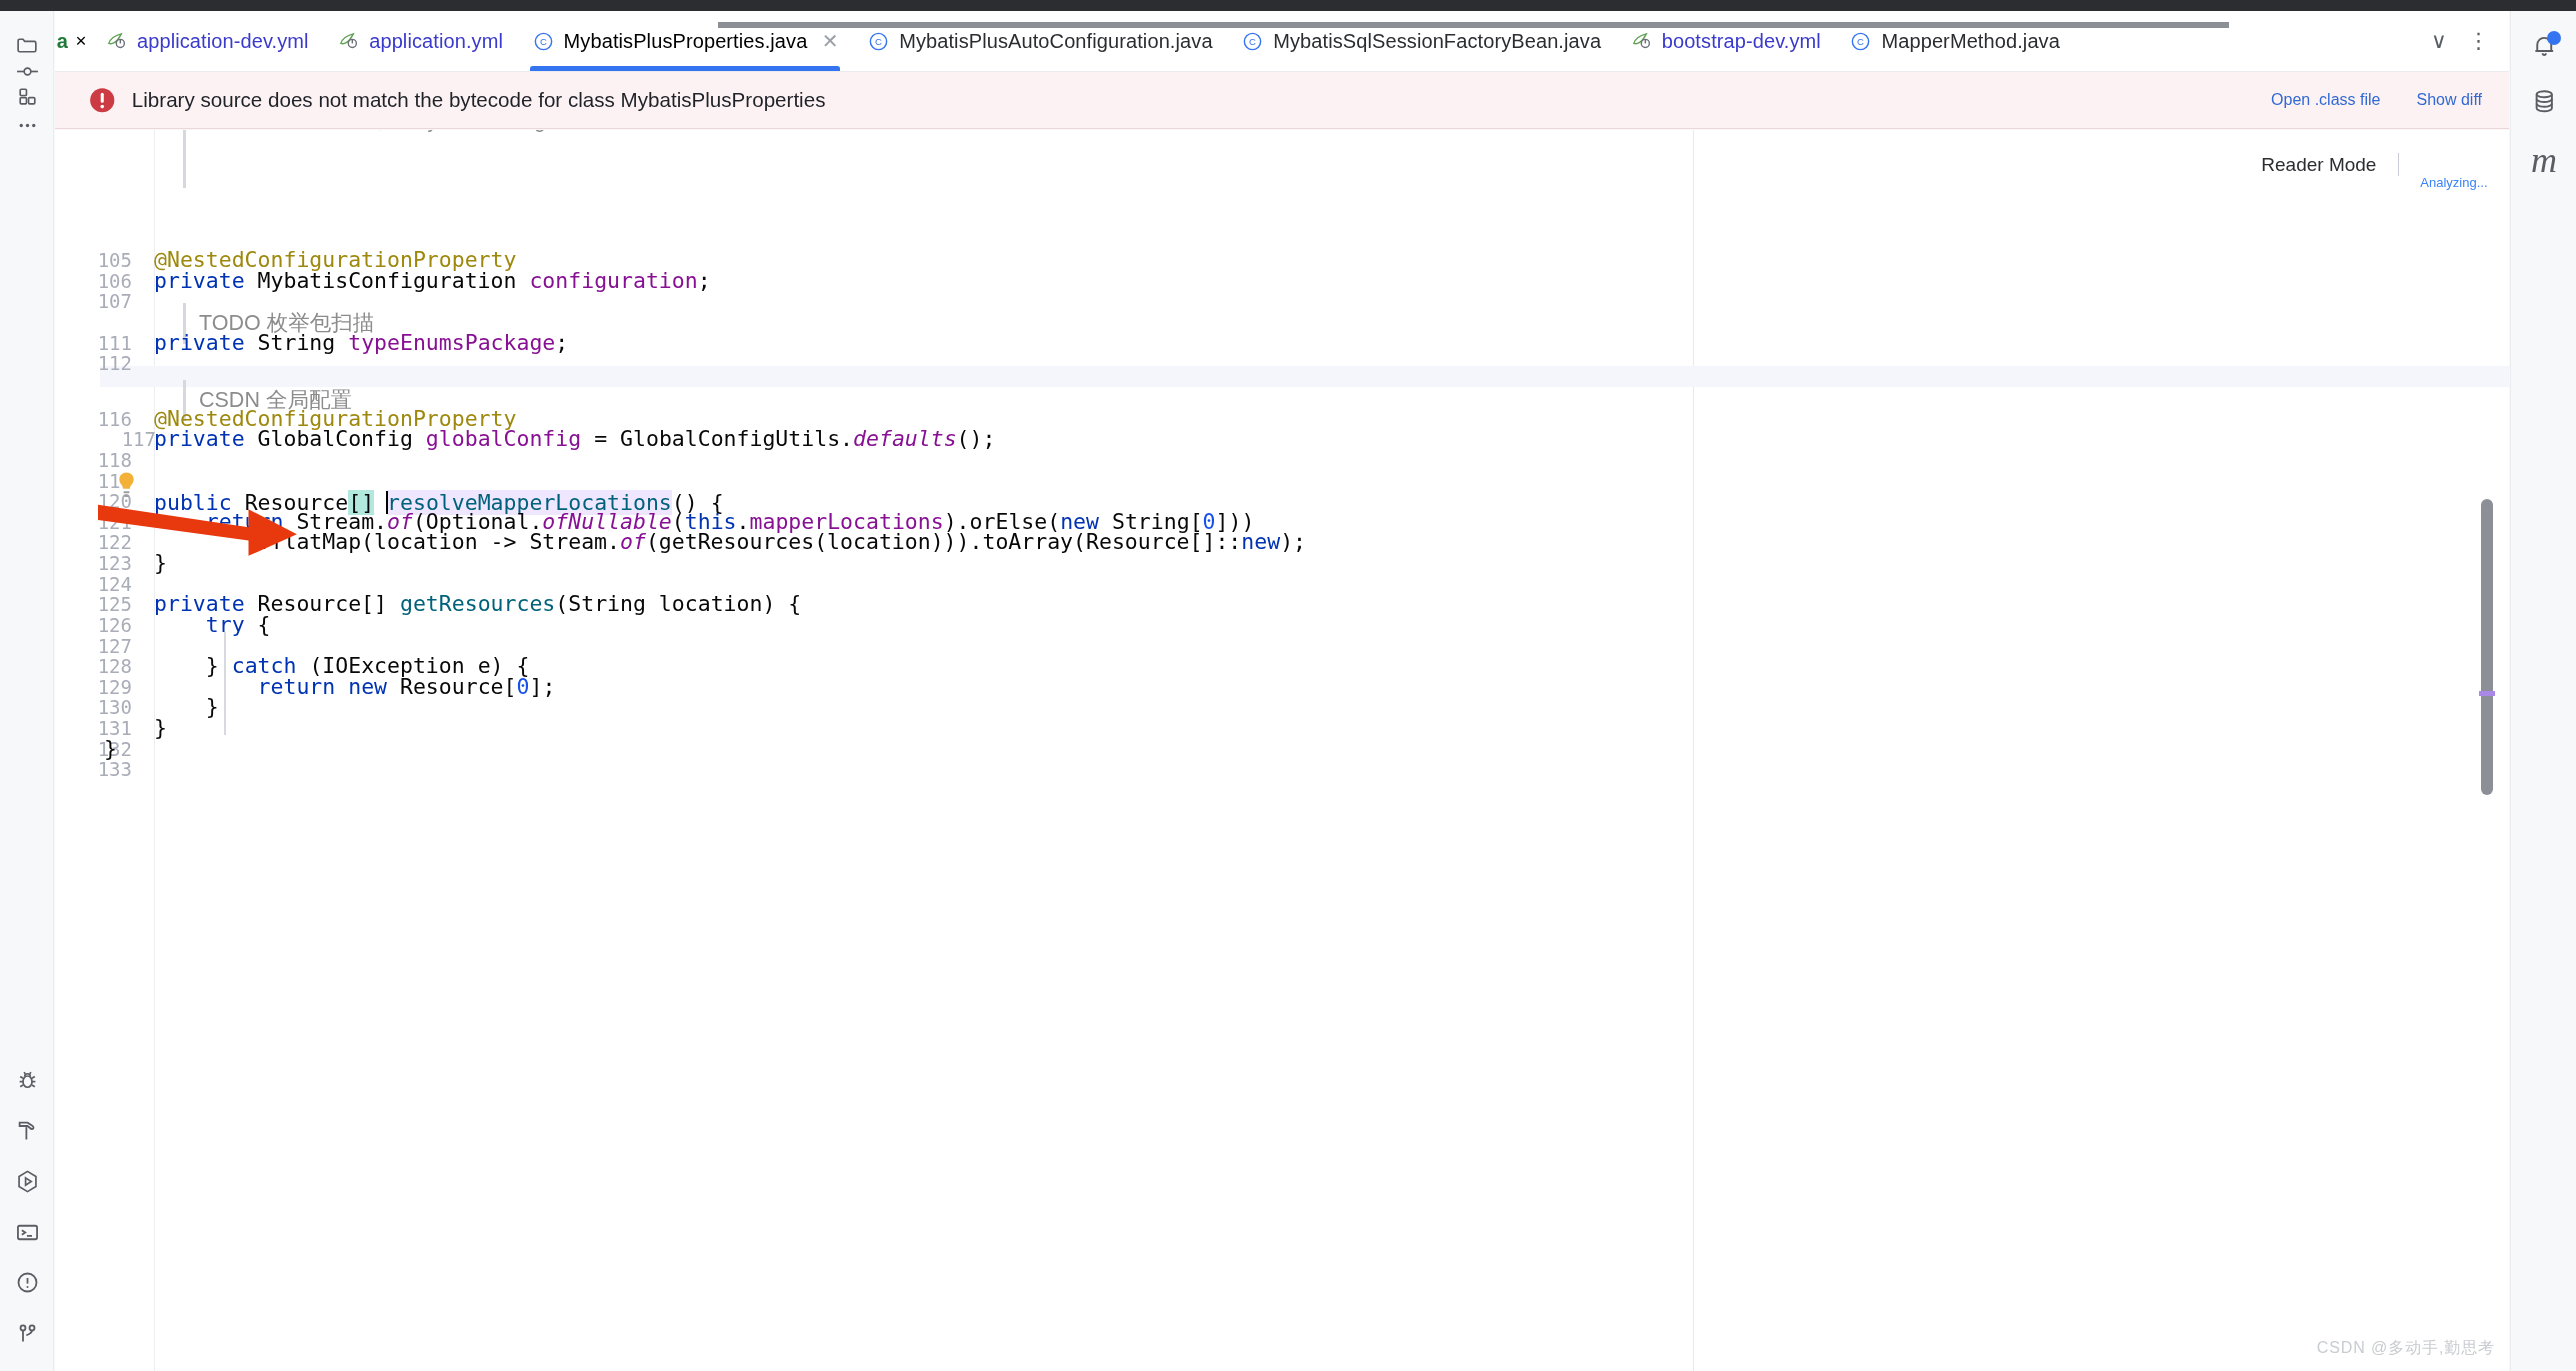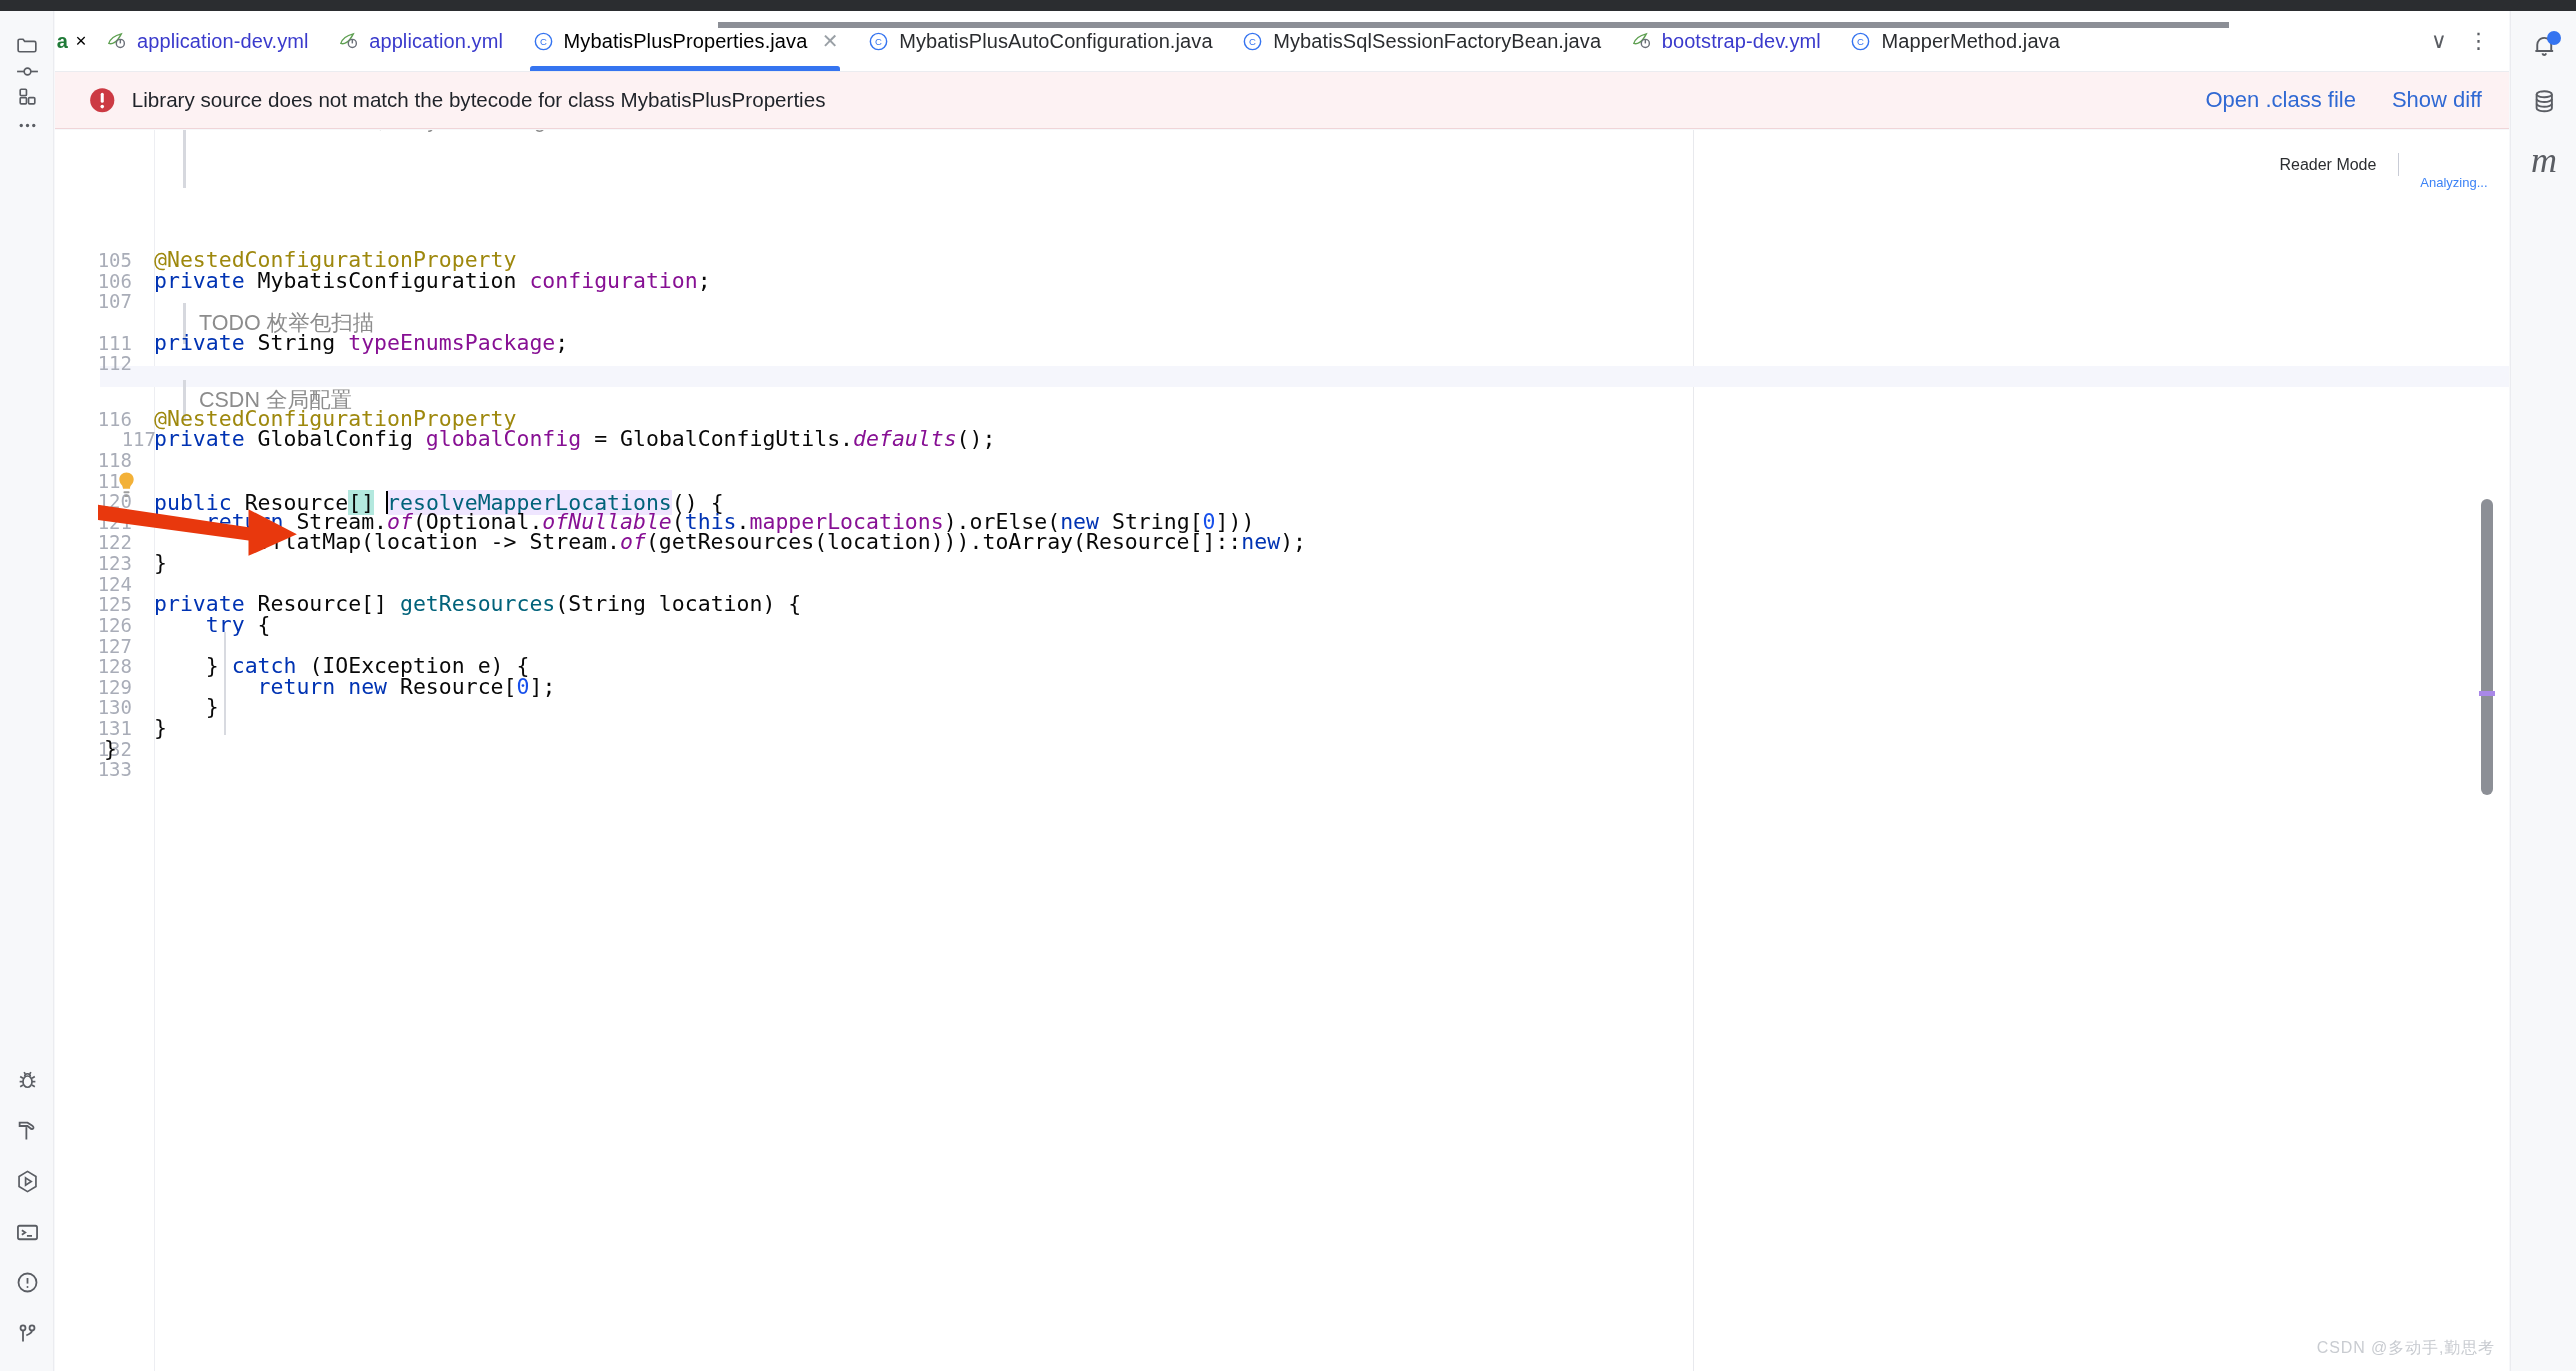--- a/index.html
+++ b/index.html
@@ -53,22 +53,22 @@
   .tab-act { width:36px; height:36px; display:flex; align-items:center;
          justify-content:center; color:#5A5D63; font-size:21.5px; }
 
   
   .banner { position:absolute; left:55px; top:72px; right:67px; height:57px;
             background:#FDF2F3; border-bottom:0.9px solid #F0D5D8;
             display:flex; align-items:center; padding:0 27px 0 32px; }
   .banner-icon { width:30.5px; height:30.5px; flex:0 0 30.5px; margin-right:14.3px; }
   .banner-text { font-size:20.6px; color:#1F2329; }
   .banner-links { margin-left:auto; display:flex; align-items:center; gap:36px; }
-  .banner-link { font-size:22px; color:#3069D3; cursor:pointer; }
-  .reader-mode { font-size:16px; color:#2B2D30; padding-right:21.5px; }
+  .banner-link { font-size:16px; color:#3069D3; cursor:pointer; }
+  .reader-mode { font-size:19px; color:#2B2D30; padding-right:21.5px; }
   .reader-sep { width:0.9px; height:23px; background:#C9CCD6; }
   .analyzing { font-size:13px; color:#3b82f6; padding-left:21.5px;margin-top:36px; }
 
   
   .editor { position:absolute; left:55px; top:130px; right:67px; bottom:0;
             background:#FFFFFF; overflow:hidden; }
   .gutter { position:absolute; left:0; top:0; width:45px; height:100%;
             background:#FFFFFF; }
   .gutter-sep { position:absolute; left:99px; top:0; width:0.9px; height:100%;
             background:#EDEEF2; }

